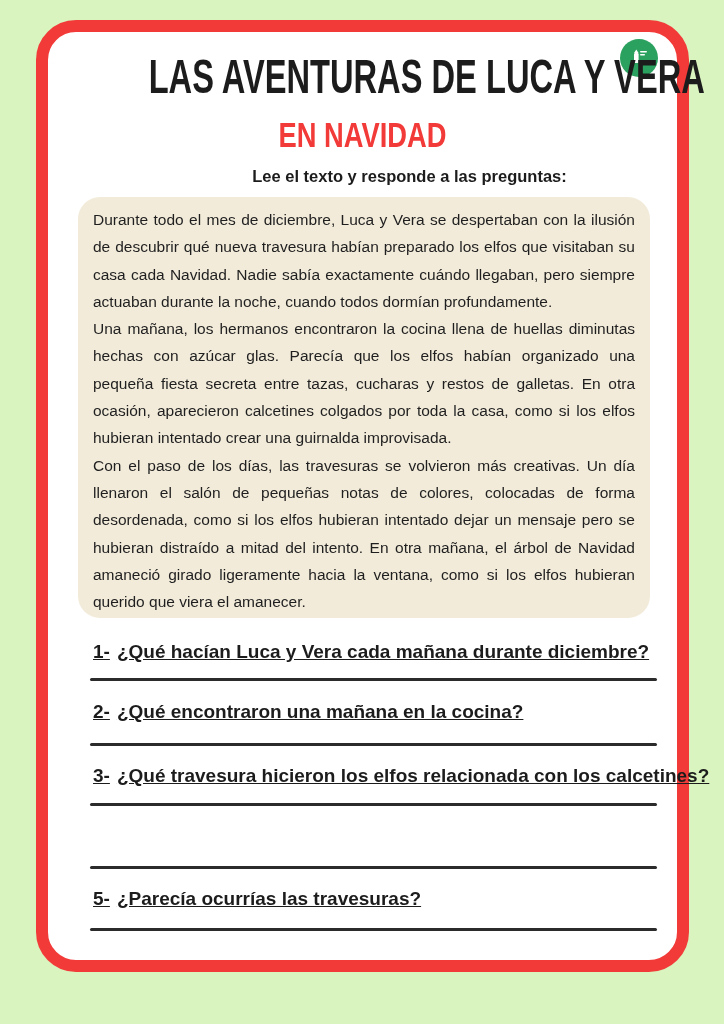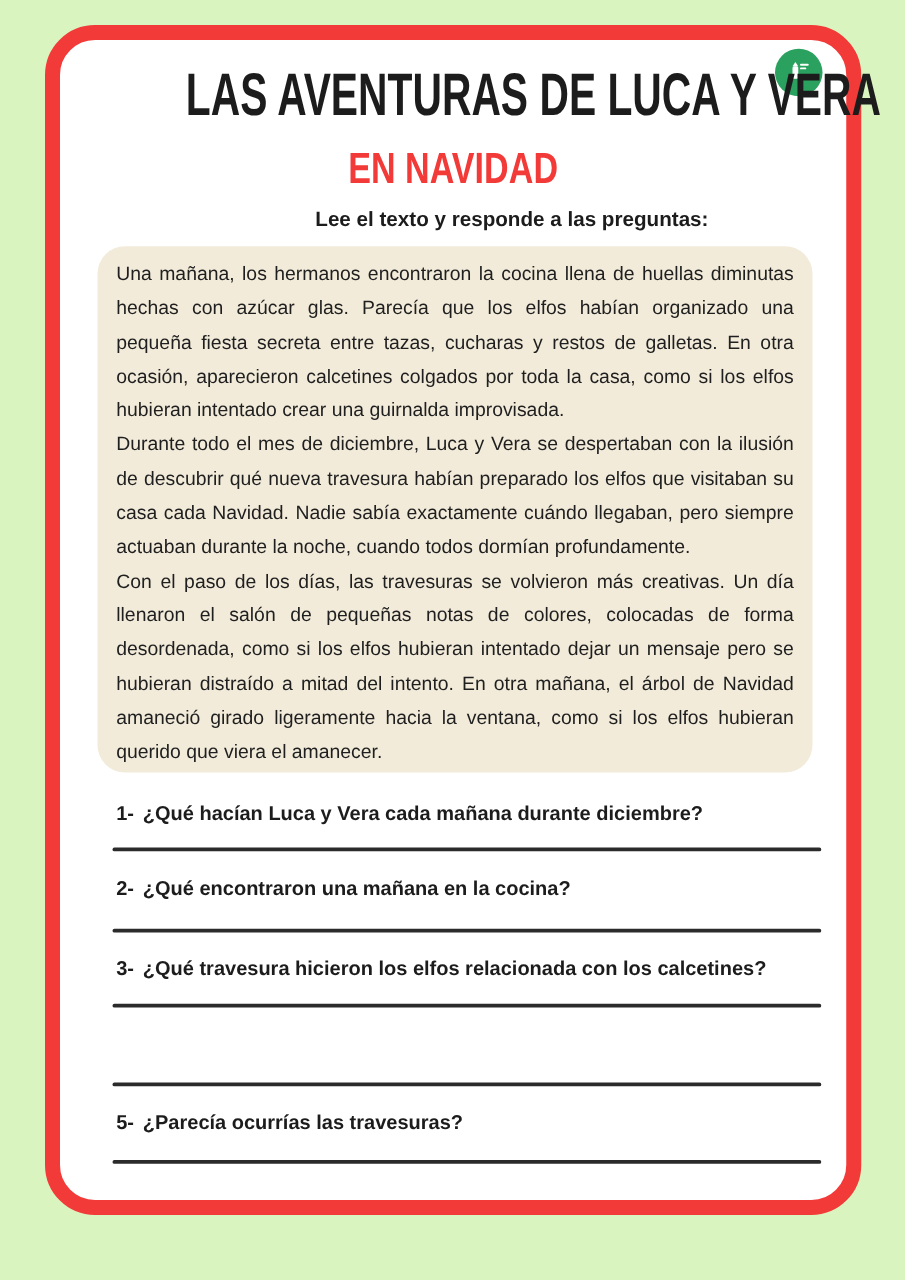--- a/index.html
+++ b/index.html
@@ -94,25 +94,26 @@
     text-align: justify;
     font-size: 15.5px;
     line-height: 27.3px;
     color: #1f1f1f;
   }
   .story p { margin: 0; }
   .q-text {
     position: absolute;
     left: 45px;
     width: 578px;
-    font-size: 16px;
+    font-size: 19px;
     line-height: 20px;
     font-weight: 700;
     color: #1c1c1c;
     white-space: nowrap;
+    text-decoration: underline;
   }
   .q-text .q-num { margin-right: 7px; }
   .q-line {
     position: absolute;
     left: 42px;
     width: 567px;
     height: 3px;
     background: #2b2b2b;
     border-radius: 2px;
   }
@@ -136,22 +137,22 @@
         <rect x="13" y="10" width="5" height="1.4" rx="0.7" fill="#ffffff"></rect>
       </svg>
     </span>
   </div>
 
   <div class="title">LAS AVENTURAS DE LUCA Y VERA</div>
   <div class="subtitle">EN NAVIDAD</div>
   <div class="instruction">Lee el texto y responde a las preguntas:</div>
 
   <div class="story">
+    <p>Durante todo el mes de diciembre, Luca y Vera se despertaban con la ilusión de descubrir qué nueva travesura habían preparado los elfos que visitaban su casa cada Navidad. Nadie sabía exactamente cuándo llegaban, pero siempre actuaban durante la noche, cuando todos dormían profundamente.</p>
     <p>Una mañana, los hermanos encontraron la cocina llena de huellas diminutas hechas con azúcar glas. Parecía que los elfos habían organizado una pequeña fiesta secreta entre tazas, cucharas y restos de galletas. En otra ocasión, aparecieron calcetines colgados por toda la casa, como si los elfos hubieran intentado crear una guirnalda improvisada.</p>
-    <p>Durante todo el mes de diciembre, Luca y Vera se despertaban con la ilusión de descubrir qué nueva travesura habían preparado los elfos que visitaban su casa cada Navidad. Nadie sabía exactamente cuándo llegaban, pero siempre actuaban durante la noche, cuando todos dormían profundamente.</p>
     <p>Con el paso de los días, las travesuras se volvieron más creativas. Un día llenaron el salón de pequeñas notas de colores, colocadas de forma desordenada, como si los elfos hubieran intentado dejar un mensaje pero se hubieran distraído a mitad del intento. En otra mañana, el árbol de Navidad amaneció girado ligeramente hacia la ventana, como si los elfos hubieran querido que viera el amanecer.</p>
   </div>
 
   <div class="q-text q1t"><span class="q-num">1-</span><span>¿Qué hacían Luca y Vera cada mañana durante diciembre?</span></div>
   <div class="q-line q1l"></div>
 
   <div class="q-text q2t"><span class="q-num">2-</span><span>¿Qué encontraron una mañana en la cocina?</span></div>
   <div class="q-line q2l"></div>
 
   <div class="q-text q3t"><span class="q-num">3-</span><span>¿Qué travesura hicieron los elfos relacionada con los calcetines?</span></div>

